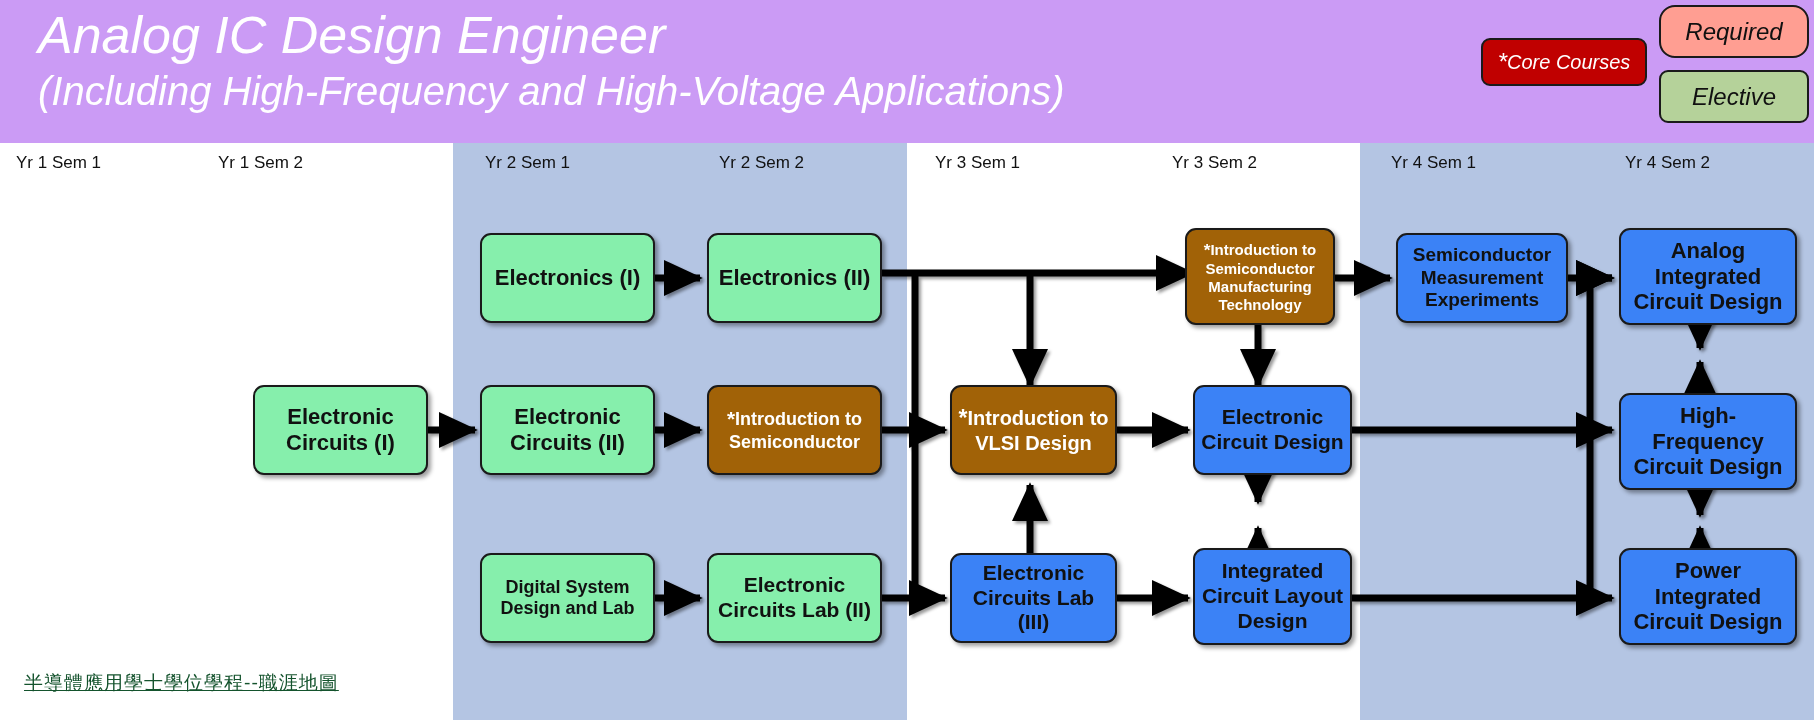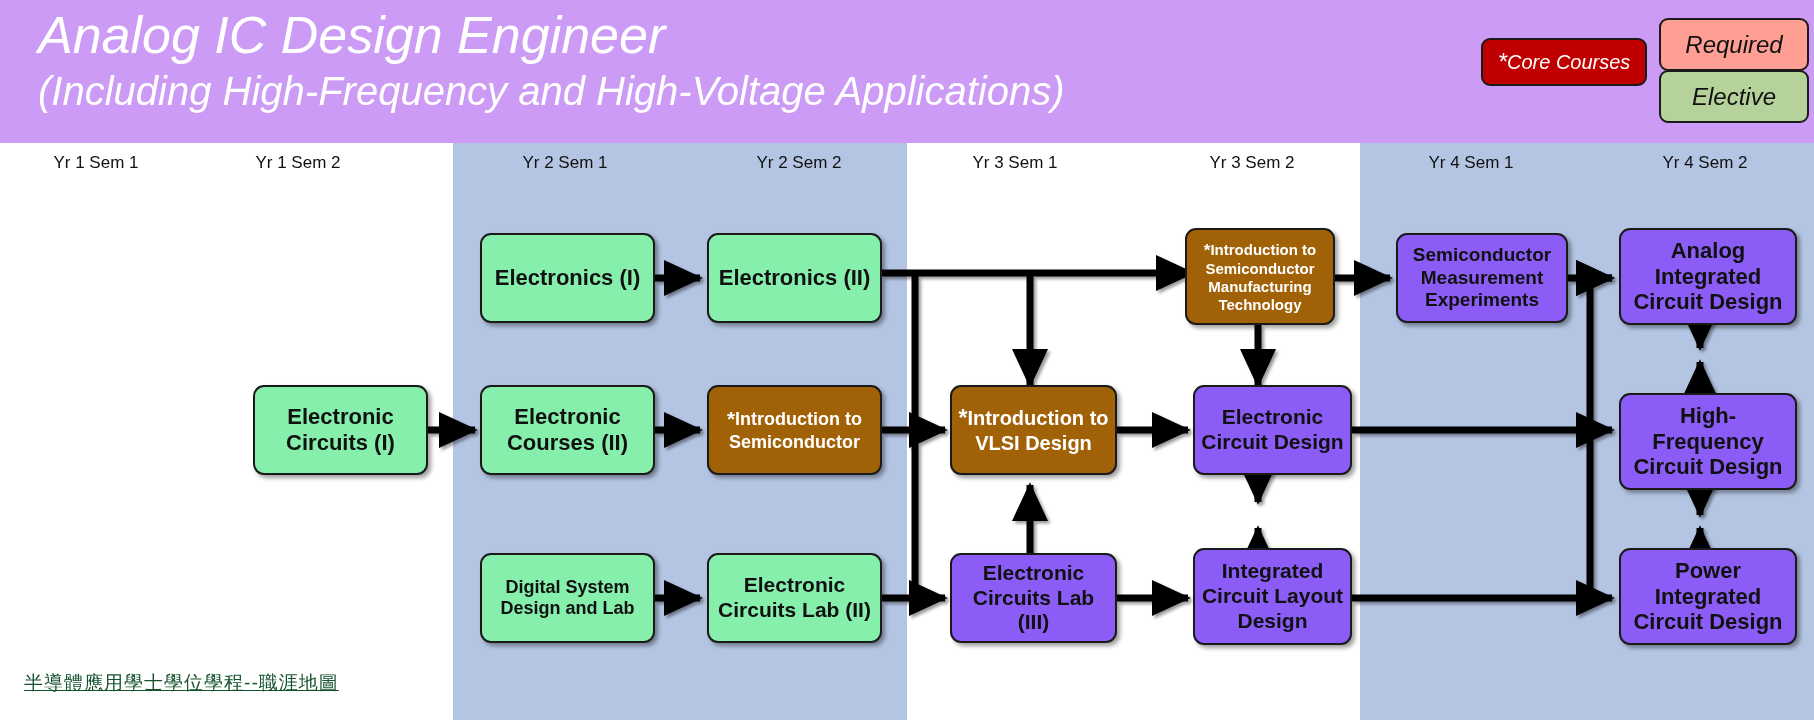--- a/index.html
+++ b/index.html
@@ -59,25 +59,26 @@
   }
   #legend-core {
     left: 1481px; top: 38px;
     width: 166px; height: 48px;
     background: #c00000;
     color: #ffffff;
     font-size: 20px;
   }
   #legend-core .star { font-size: 24px; vertical-align: -2px; }
   #legend-required {
-    left: 1659px; top: 18px;
+    left: 1659px; top: 5px;
     width: 150px; height: 53px;
     background: #ff9e92;
     color: #111111;
     font-size: 24px;
+    border-radius: 16px;
   }
   #legend-elective {
     left: 1659px; top: 70px;
     width: 150px; height: 53px;
     background: #b5d29a;
     color: #111111;
     font-size: 24px;
   }
 
   
@@ -88,21 +89,21 @@
   }
   .band-white { background: #ffffff; }
   .band-blue  { background: #b4c5e3; }
 
   
   .sem-label {
     position: absolute;
     top: 152px;
     height: 22px;
     line-height: 22px;
-    text-align: center;
+    text-align: left;
     font-size: 17px;
     color: #111111;
     white-space: nowrap;
   }
 
   
   .node {
     position: absolute;
     box-sizing: border-box;
     border: 2px solid #1a1a1a;
@@ -111,21 +112,21 @@
     align-items: center;
     justify-content: center;
     text-align: center;
     font-weight: bold;
     line-height: 1.18;
     padding: 2px 6px;
     box-shadow: 3px 3px 4px rgba(0,0,0,0.38);
     z-index: 5;
   }
   .node-required { background: #86efac; color: #111111; }
-  .node-elective { background: #8b5cf6; color: #111111; }
+  .node-elective { background: #3b82f6; color: #111111; }
   .node-core     { background: #a16207; color: #ffffff; }
   .node .star { font-size: 1.15em; vertical-align: -1px; }
 
   
   #connectors {
     position: absolute;
     left: 0; top: 0;
     width: 1814px; height: 720px;
     z-index: 3;
     pointer-events: none;
@@ -259,21 +260,21 @@
 
   <div class="node node-elective" style="left:1619px;top:228px;width:178px;height:97px;font-size:22px;">
     <span>Analog Integrated Circuit Design</span>
   </div>
 
   <div class="node node-required" style="left:253px;top:385px;width:175px;height:90px;font-size:22px;">
     <span>Electronic Circuits (I)</span>
   </div>
 
   <div class="node node-required" style="left:480px;top:385px;width:175px;height:90px;font-size:22px;">
-    <span>Electronic Courses (II)</span>
+    <span>Electronic Circuits (II)</span>
   </div>
 
   <div class="node node-core" style="left:707px;top:385px;width:175px;height:90px;font-size:18px;">
     <span><span class="star">*</span><span>Introduction  to Semiconductor</span></span>
   </div>
 
   <div class="node node-core" style="left:950px;top:385px;width:167px;height:90px;font-size:20px;justify-content:center;">
     <span><span class="star">*</span><span>Introduction to VLSI Design</span></span>
   </div>
 

